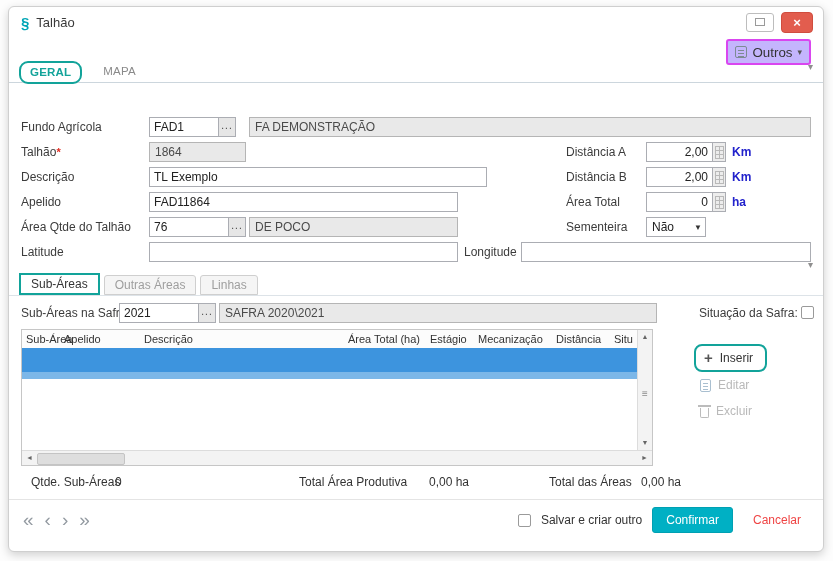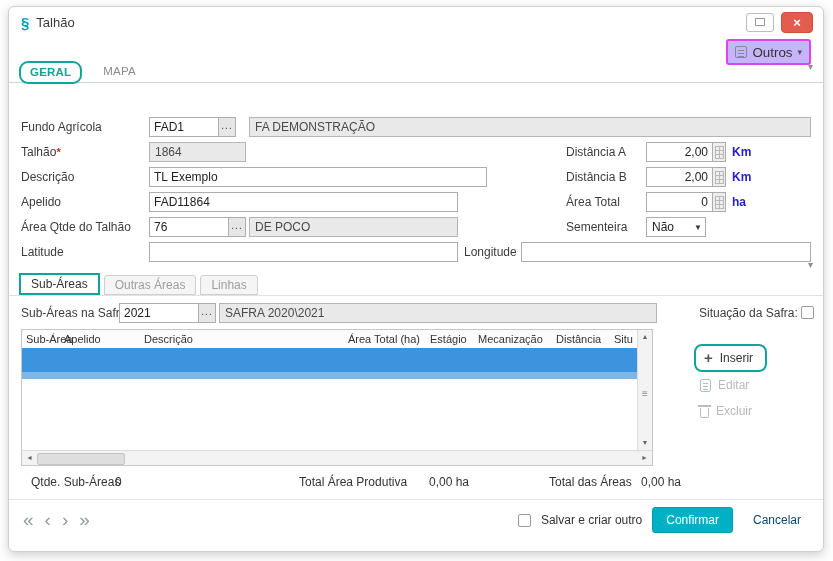--- a/index.html
+++ b/index.html
@@ -85,21 +85,21 @@
   .icon-trash::before { content:""; position:absolute; left:-3px; top:-3px; width:13px; height:2px; background:#bcbcbc; }
   
   .sum { position:absolute; top:466px; height:18px; line-height:18px; color:#333; white-space:nowrap; }
   .footer-sep { position:absolute; left:0; right:0; top:492px; border-top:1px solid #e4e4e4; }
   .nav { position:absolute; left:14px; top:501px; display:flex; align-items:center; gap:11px; }
   .nav span { font-size:19px; color:#939aa1; line-height:24px; cursor:pointer; }
   .footer-right { position:absolute; right:12px; top:500px; display:flex; align-items:center; gap:10px; }
   .checkbox { width:13px; height:13px; border:1px solid #9a9a9a; border-radius:2px; background:#fff; display:inline-block; box-sizing:border-box; cursor:pointer; }
   .chk-label { color:#333; cursor:pointer; }
   .btn-confirm { height:24px; padding:0 13px; background:#00b0c4; border:1px solid #00a0b2; border-radius:3px; color:#fff; display:flex; align-items:center; cursor:pointer; }
-  .btn-cancel { height:24px; padding:0 10px; background:transparent; border:none; color:#0c4a6e; display:flex; align-items:center; cursor:pointer; }
+  .btn-cancel { height:24px; padding:0 10px; background:transparent; border:none; color:#ef4444; display:flex; align-items:center; cursor:pointer; }
   .sit-check { position:absolute; left:792px; top:299px; }
 </style>
 </head>
 <body>
 
 <div class="window">
 
   <div class="titlebar">
     <span class="app-icon">§</span>
     <span class="title">Talhão</span>

